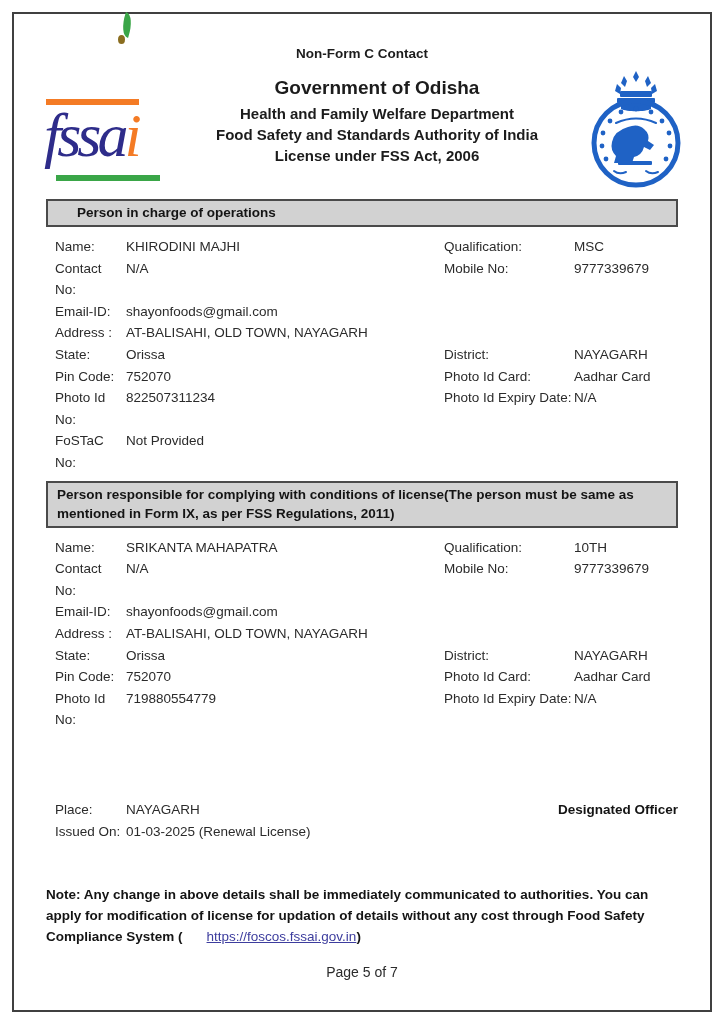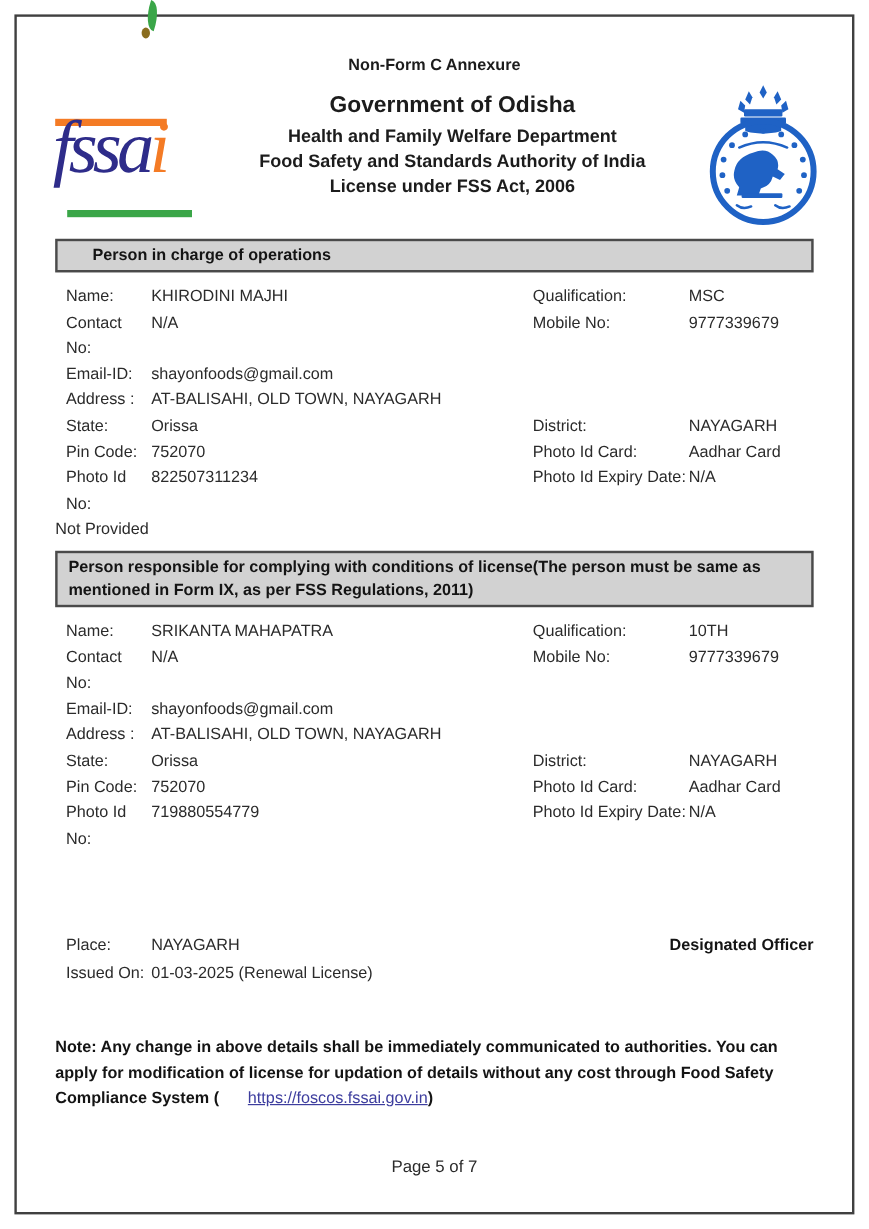--- a/index.html
+++ b/index.html
@@ -55,21 +55,21 @@
   }
   .fssai-bar-top {
     position: absolute; top: 24px; left: 2px;
     width: 93px; height: 6px;
   }
   .fssai-bar-bottom {
     position: absolute; bottom: 2px; left: 12px;
     width: 104px; height: 6px;
   }
   .fssai-word {
-    position: absolute; bottom: 14px; left: 0;
+    position: absolute; bottom: 2px; left: 0;
     font-family: "Liberation Serif", "DejaVu Serif", serif;
     font-style: italic;
     font-size: 62px;
     line-height: 92px;
     letter-spacing: -4px;
   }
   .fssai-i { position: relative; }
   .fssai-leaf {
     position: absolute;
     top: -88px; right: 6px;
@@ -134,21 +134,21 @@
     text-align: center;
     font-size: 14px;
     color: #2b2b2b;
   }
 </style>
 </head>
 <body>
 
 <div class="page-frame">
 
-  <div class="annexure-title">Non-Form C Annexure</div>
+  <div class="annexure-title">Non-Form C Contact</div>
 
   <div class="header-row">
 
     <div class="fssai-logo">
       <div class="fssai-bar-top" style="background: rgb(244, 123, 37);"></div>
       <div class="fssai-word" style="color: rgb(46, 44, 138);"><span class="fssai-fssa">fssa</span><span class="fssai-i" style="color: rgb(244, 123, 37);"><span>i</span><span class="fssai-leaf" style="background: rgb(58, 166, 72);"></span><span class="fssai-seed"></span></span></div>
       <div class="fssai-bar-bottom" style="background: rgb(58, 166, 72);"></div>
     </div>
 
     <div class="header-center">
@@ -241,20 +241,21 @@
           <span class="lbl-r">Photo Id Card:</span>
           <span class="val-r">Aadhar Card</span>
         </div>
         <div class="row">
           <span class="lbl-l">Photo Id No:</span>
           <span class="val-l">822507311234</span>
           <span class="lbl-r">Photo Id Expiry Date:</span>
           <span class="val-r">N/A</span>
         </div>
         <div class="row">
+          <span class="lbl-l">FoSTaC No:</span>
           <span class="val-l">Not Provided</span>
           <span class="lbl-r"></span>
           <span class="val-r"></span>
         </div>
       </div>
       <div class="section-bar" style="background: rgb(210, 210, 210);">Person responsible for complying with conditions of license(The person must be same as mentioned in Form IX, as per FSS Regulations, 2011)</div>
       <div class="rows">
         <div class="row">
           <span class="lbl-l">Name:</span>
           <span class="val-l">SRIKANTA MAHAPATRA</span>

